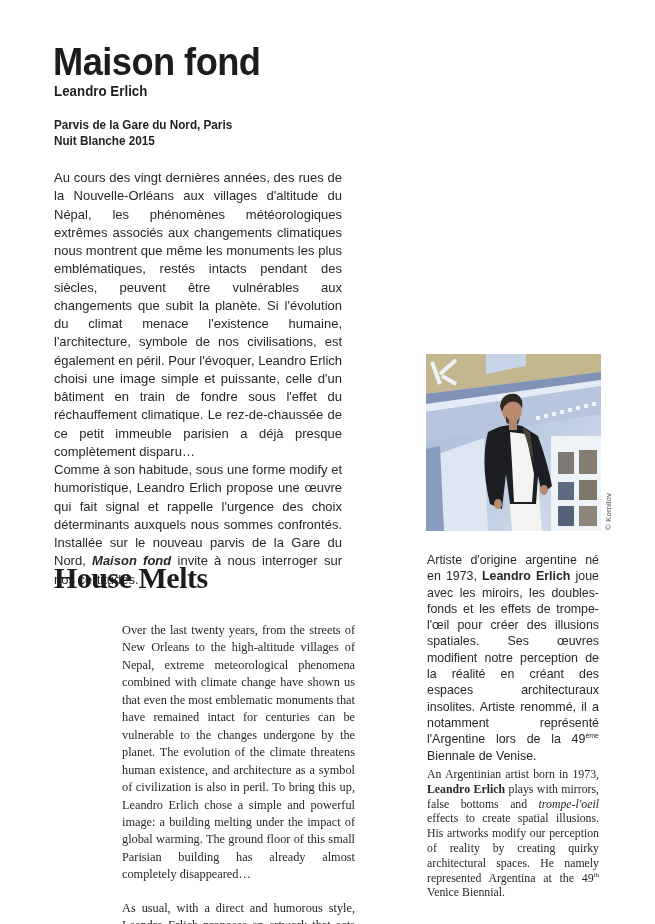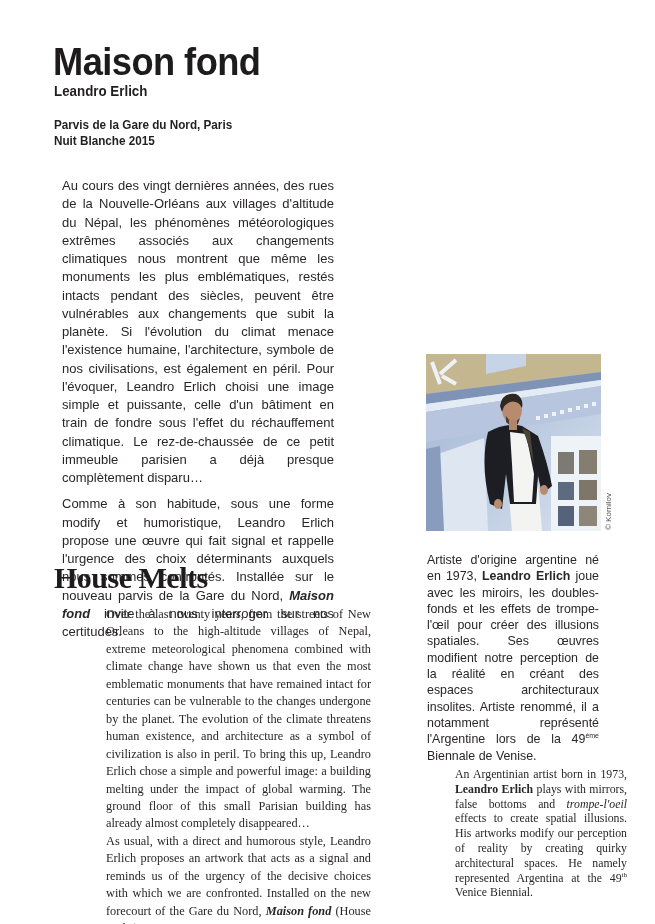--- a/index.html
+++ b/index.html
@@ -5,32 +5,32 @@
   html, body { margin: 0; padding: 0; background: #ffffff; }
   body { width: 655px; height: 924px; position: relative; overflow: hidden; color: #231f20; }
   .abs { position: absolute; }
 
   .title { left: 53px; top: 40px; font-family: "Liberation Sans", sans-serif; font-weight: 700; font-size: 39px; line-height: 44px; letter-spacing: -0.6px; transform: scaleX(0.93); transform-origin: left; color: #1e1b1c; white-space: nowrap; }
   .artist { left: 54px; top: 82px; font-family: "Liberation Sans", sans-serif; font-weight: 700; font-size: 14.5px; line-height: 18px; transform: scaleX(0.92); transform-origin: left; white-space: nowrap; }
   .venue { left: 54px; top: 117px; font-family: "Liberation Sans", sans-serif; font-weight: 700; font-size: 13px; line-height: 16px; transform: scaleX(0.9); transform-origin: left; white-space: nowrap; }
   .venue div { white-space: nowrap; }
 
   .fr-body { left: 54px; top: 169px; width: 288px; font-family: "Liberation Sans", sans-serif; font-size: 13px; line-height: 18.25px; text-align: justify; color: #2a2627; }
-  .fr-body p { margin: 8px; }
+  .fr-body p { margin: 0; }
 
   .en-title { left: 54px; top: 563px; font-family: "Liberation Serif", serif; font-weight: 700; font-size: 30px; line-height: 30px; letter-spacing: -0.5px; color: #1e1b1c; white-space: nowrap; }
 
   .en-body { left: 106px; top: 606px; width: 265px; font-family: "Liberation Serif", serif; font-size: 12.3px; line-height: 17.45px; text-align: justify; color: #2a2627; }
-  .en-body p { margin: 0; }
+  .en-body p { margin: 16px; }
 
   .photo { left: 426px; top: 354px; width: 175px; height: 177px; overflow: hidden; background: #b9c7dc; }
   .credit { left: 604px; top: 530px; transform: rotate(-90deg); transform-origin: left top; font-family: "Liberation Sans", sans-serif; font-size: 8px; color: #555; white-space: nowrap; }
 
   .bio-fr { left: 427px; top: 552px; width: 172px; font-family: "Liberation Sans", sans-serif; font-size: 12.4px; line-height: 16.3px; text-align: justify; color: #2a2627; }
-  .bio-en { left: 427px; top: 767px; width: 172px; font-family: "Liberation Serif", serif; font-size: 11.8px; line-height: 14.8px; text-align: justify; color: #2a2627; margin-left: 28px; }
+  .bio-en { left: 427px; top: 767px; width: 172px; font-family: "Liberation Serif", serif; font-size: 11.8px; line-height: 14.8px; text-align: justify; color: #2a2627; }
   .bio-fr p, .bio-en p { margin: 0; }
   sup { font-size: 7px; line-height: 0; vertical-align: super; }
   b { font-weight: 700; }
 </style>
 </head>
 <body>
 
 <h1 class="abs title" style="margin:0;">Maison fond</h1>
 <div class="abs artist">Leandro Erlich</div>
 <div class="abs venue">

